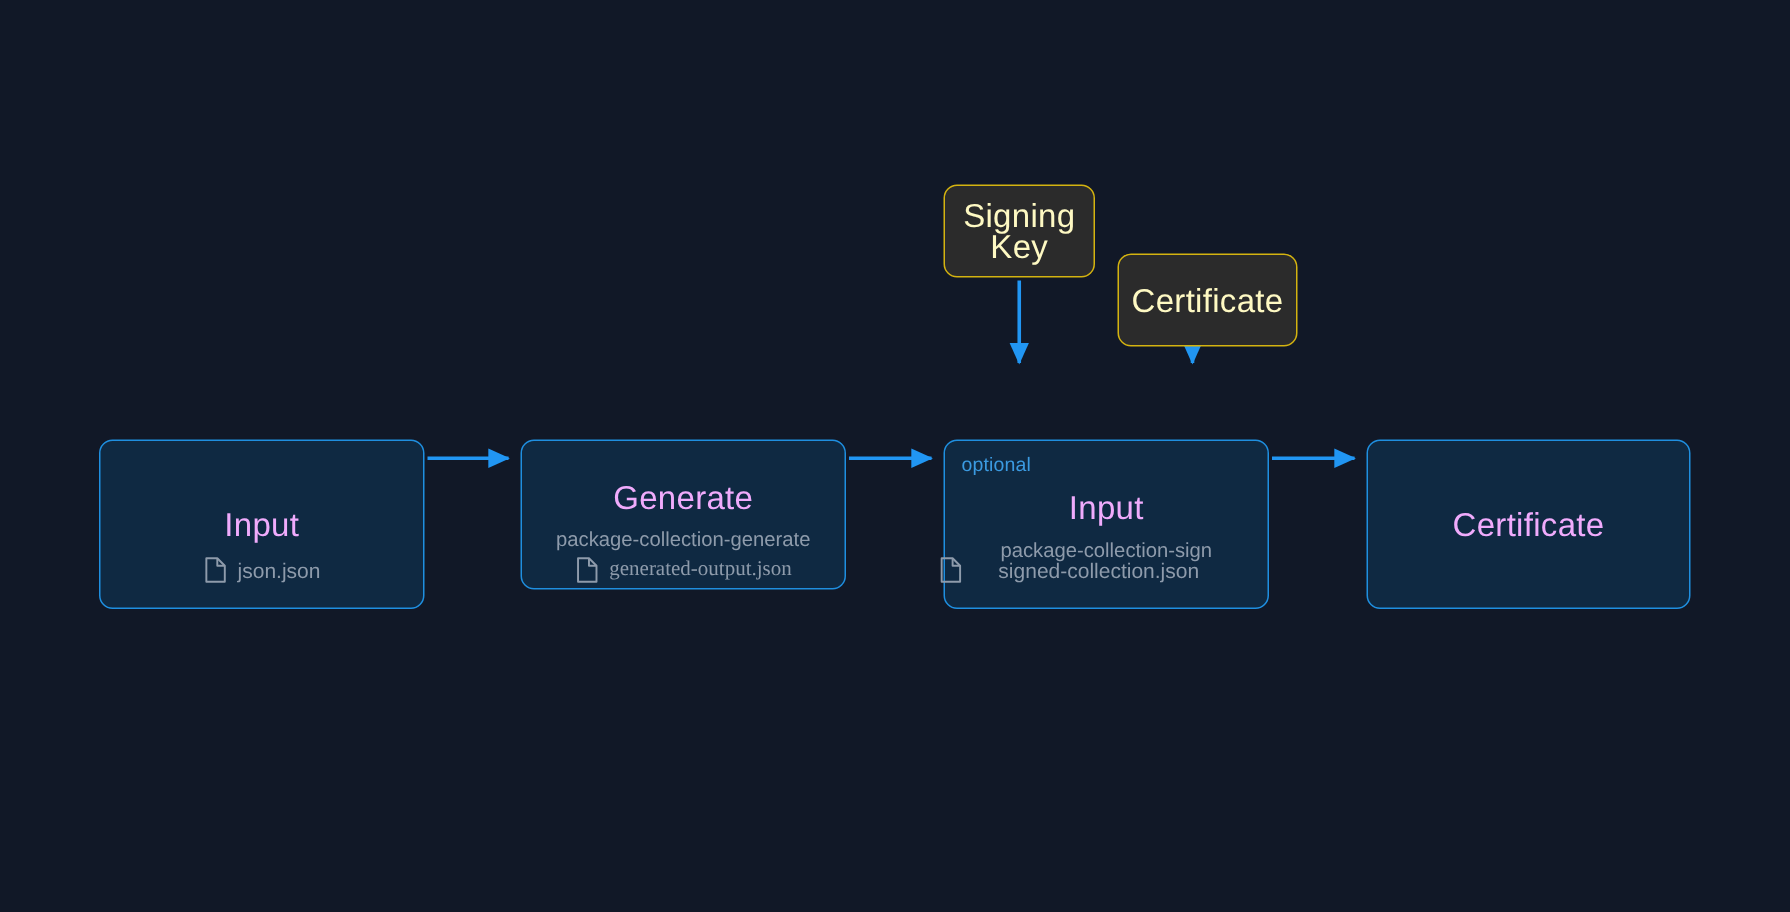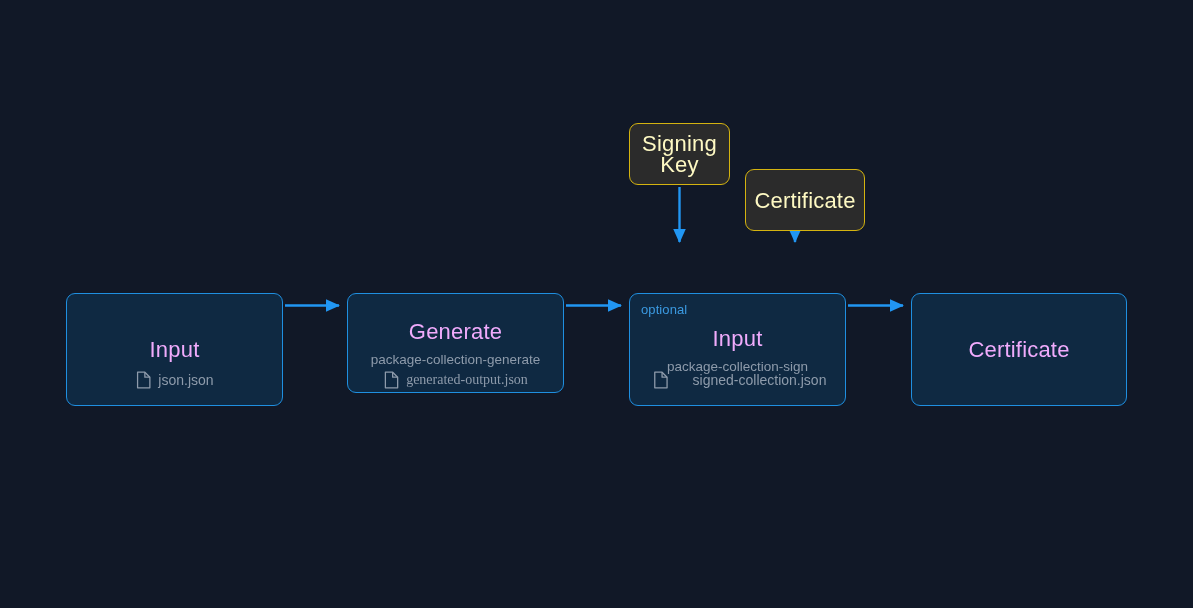--- a/index.html
+++ b/index.html
@@ -158,21 +158,21 @@
   <div class="artifact" style="left:456px; top:371px;font-family:Liberation Serif, serif;">
     <span>
       <svg width="15" height="18" viewBox="0 0 15 18" fill="none" xmlns="http://www.w3.org/2000/svg">
         <path d="M1.2 1.2 h7.3 l5.0 5.0 v10.6 h-12.3 z" stroke="#8e9bab" stroke-width="1.3" stroke-linejoin="round" fill="none"></path>
         <path d="M8.5 1.2 v5.0 h5.0" stroke="#8e9bab" stroke-width="1.3" stroke-linejoin="round" fill="none"></path>
       </svg>
     </span>
     <span class="fname">generated-output.json</span>
   </div>
 
-  <div class="artifact" style="left:740px; top:371px;gap:24px;">
+  <div class="artifact" style="left:713px; top:371px;gap:24px;">
     <span>
       <svg width="15" height="18" viewBox="0 0 15 18" fill="none" xmlns="http://www.w3.org/2000/svg">
         <path d="M1.2 1.2 h7.3 l5.0 5.0 v10.6 h-12.3 z" stroke="#8e9bab" stroke-width="1.3" stroke-linejoin="round" fill="none"></path>
         <path d="M8.5 1.2 v5.0 h5.0" stroke="#8e9bab" stroke-width="1.3" stroke-linejoin="round" fill="none"></path>
       </svg>
     </span>
     <span class="fname">signed-collection.json</span>
   </div>
 
 </div>

